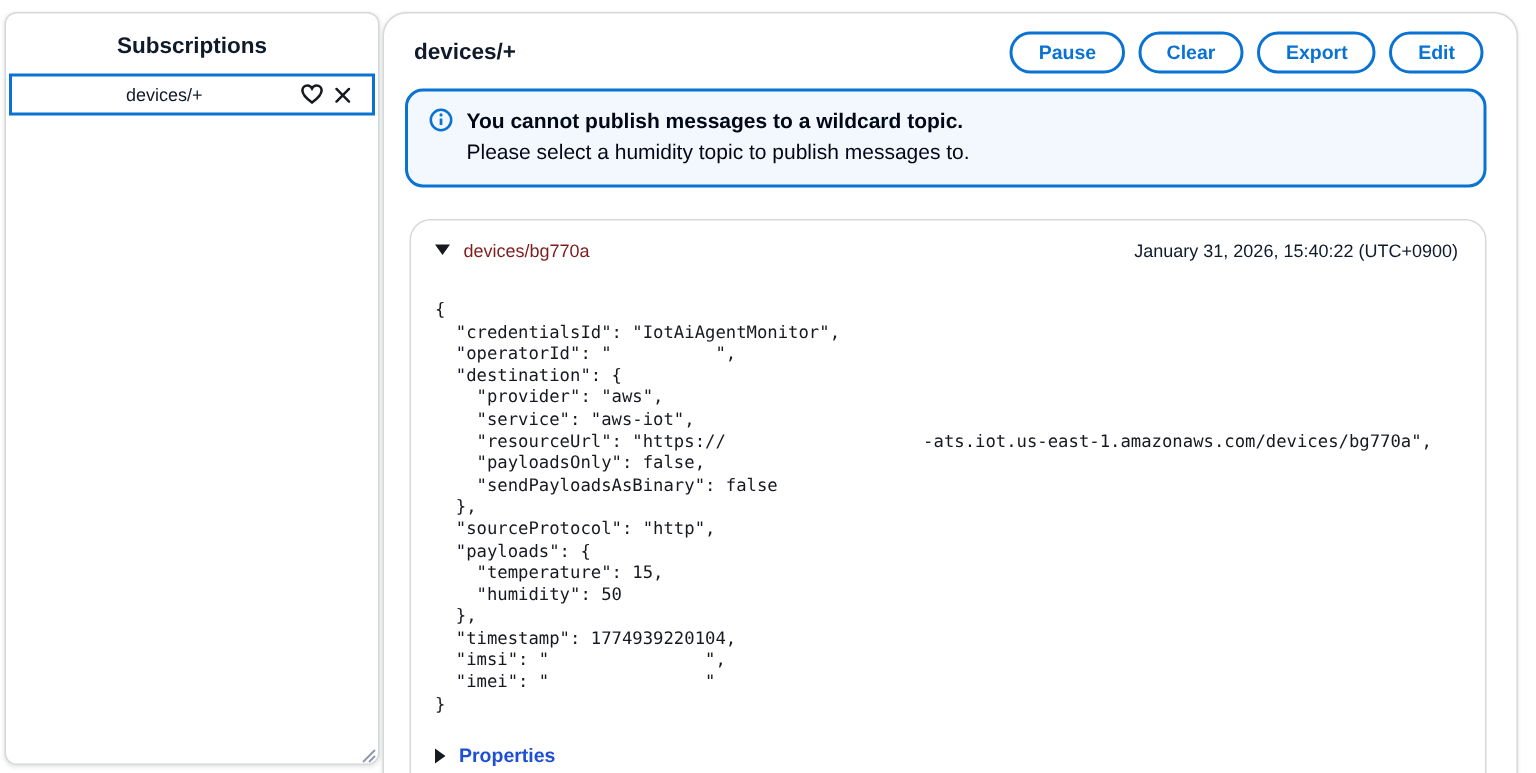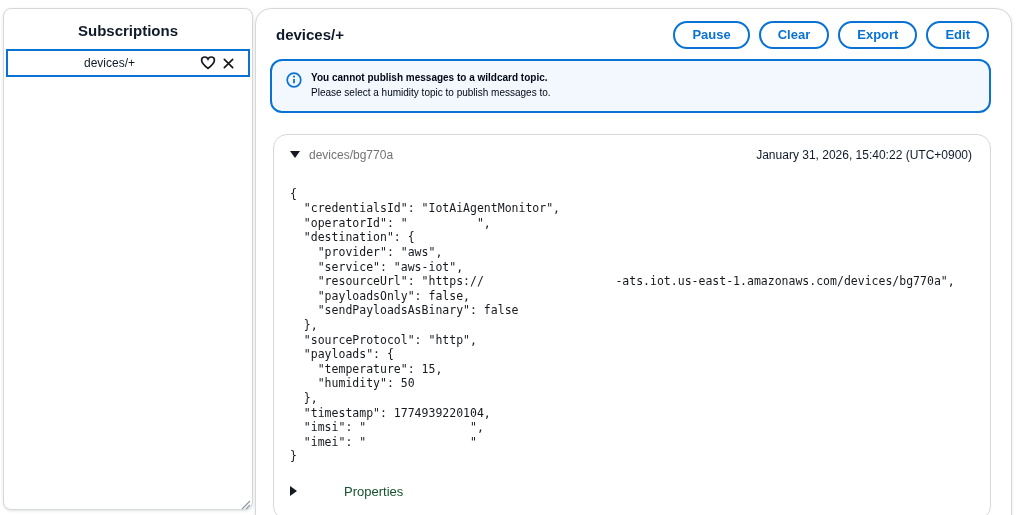--- a/index.html
+++ b/index.html
@@ -44,45 +44,45 @@
     padding:4px 17px; line-height:1.2; cursor:pointer; white-space:nowrap;
   }
 
   
   .banner {
     margin:4px 20px 0 14px; background:#f2f8fd; border:2px solid #0972d3;
     border-radius:12px; padding:9px 16px 10px 14px;
     display:flex; gap:9px; align-items:flex-start;
   }
   .banner-icon { margin-top:2px; flex:0 0 auto; }
-  .banner-text { font-size:10px; line-height:1.55; color:#000716; }
+  .banner-text { font-size:14px; line-height:1.55; color:#000716; }
   .banner-heading { font-weight:bold; }
 
   
   .msg-card {
     margin:21px 20px 0 17px; background:#fff; border:1px solid #d5d9d9;
     border-radius:14px; padding:13px 18px 16px 16px; min-height:386px;
   }
   .msg-header { display:flex; align-items:center; justify-content:space-between; }
   .msg-topic-wrap { display:flex; align-items:center; gap:9px; cursor:pointer; }
-  .msg-topic { font-size:12px; color:#737373;text-align:center; }
+  .msg-topic { font-size:12px; color:#7f1d1d;text-align:center; }
   .msg-time { font-size:12px; color:#0f1b2a; }
 
   .tri-down { width:0; height:0; border-left:5px solid transparent;
     border-right:5px solid transparent; border-top:7px solid #16191f; }
   .tri-right { width:0; height:0; border-top:5px solid transparent;
     border-bottom:5px solid transparent; border-left:7px solid #16191f; }
 
   .payload {
     margin:25px 0 0 0; font-family:"DejaVu Sans Mono", monospace;
     font-size:11.5px; line-height:14.6px; color:#16191f; white-space:pre;
   }
 
   .props-toggle { display:flex; align-items:center; gap:9px; margin-top:20px; cursor:pointer; }
-  .props-label { font-size:13px; font-weight:normal; color:#14532d;margin-left:38px; }
+  .props-label { font-size:13px; font-weight:bold; color:#1d4ed8; }
 </style>
 </head>
 <body>
 
 <div class="sidebar">
   <div class="sidebar-title">Subscriptions</div>
 
   <div class="sub-item">
     <span class="sub-item-label">devices/+</span>
     <span class="icon-btn">

